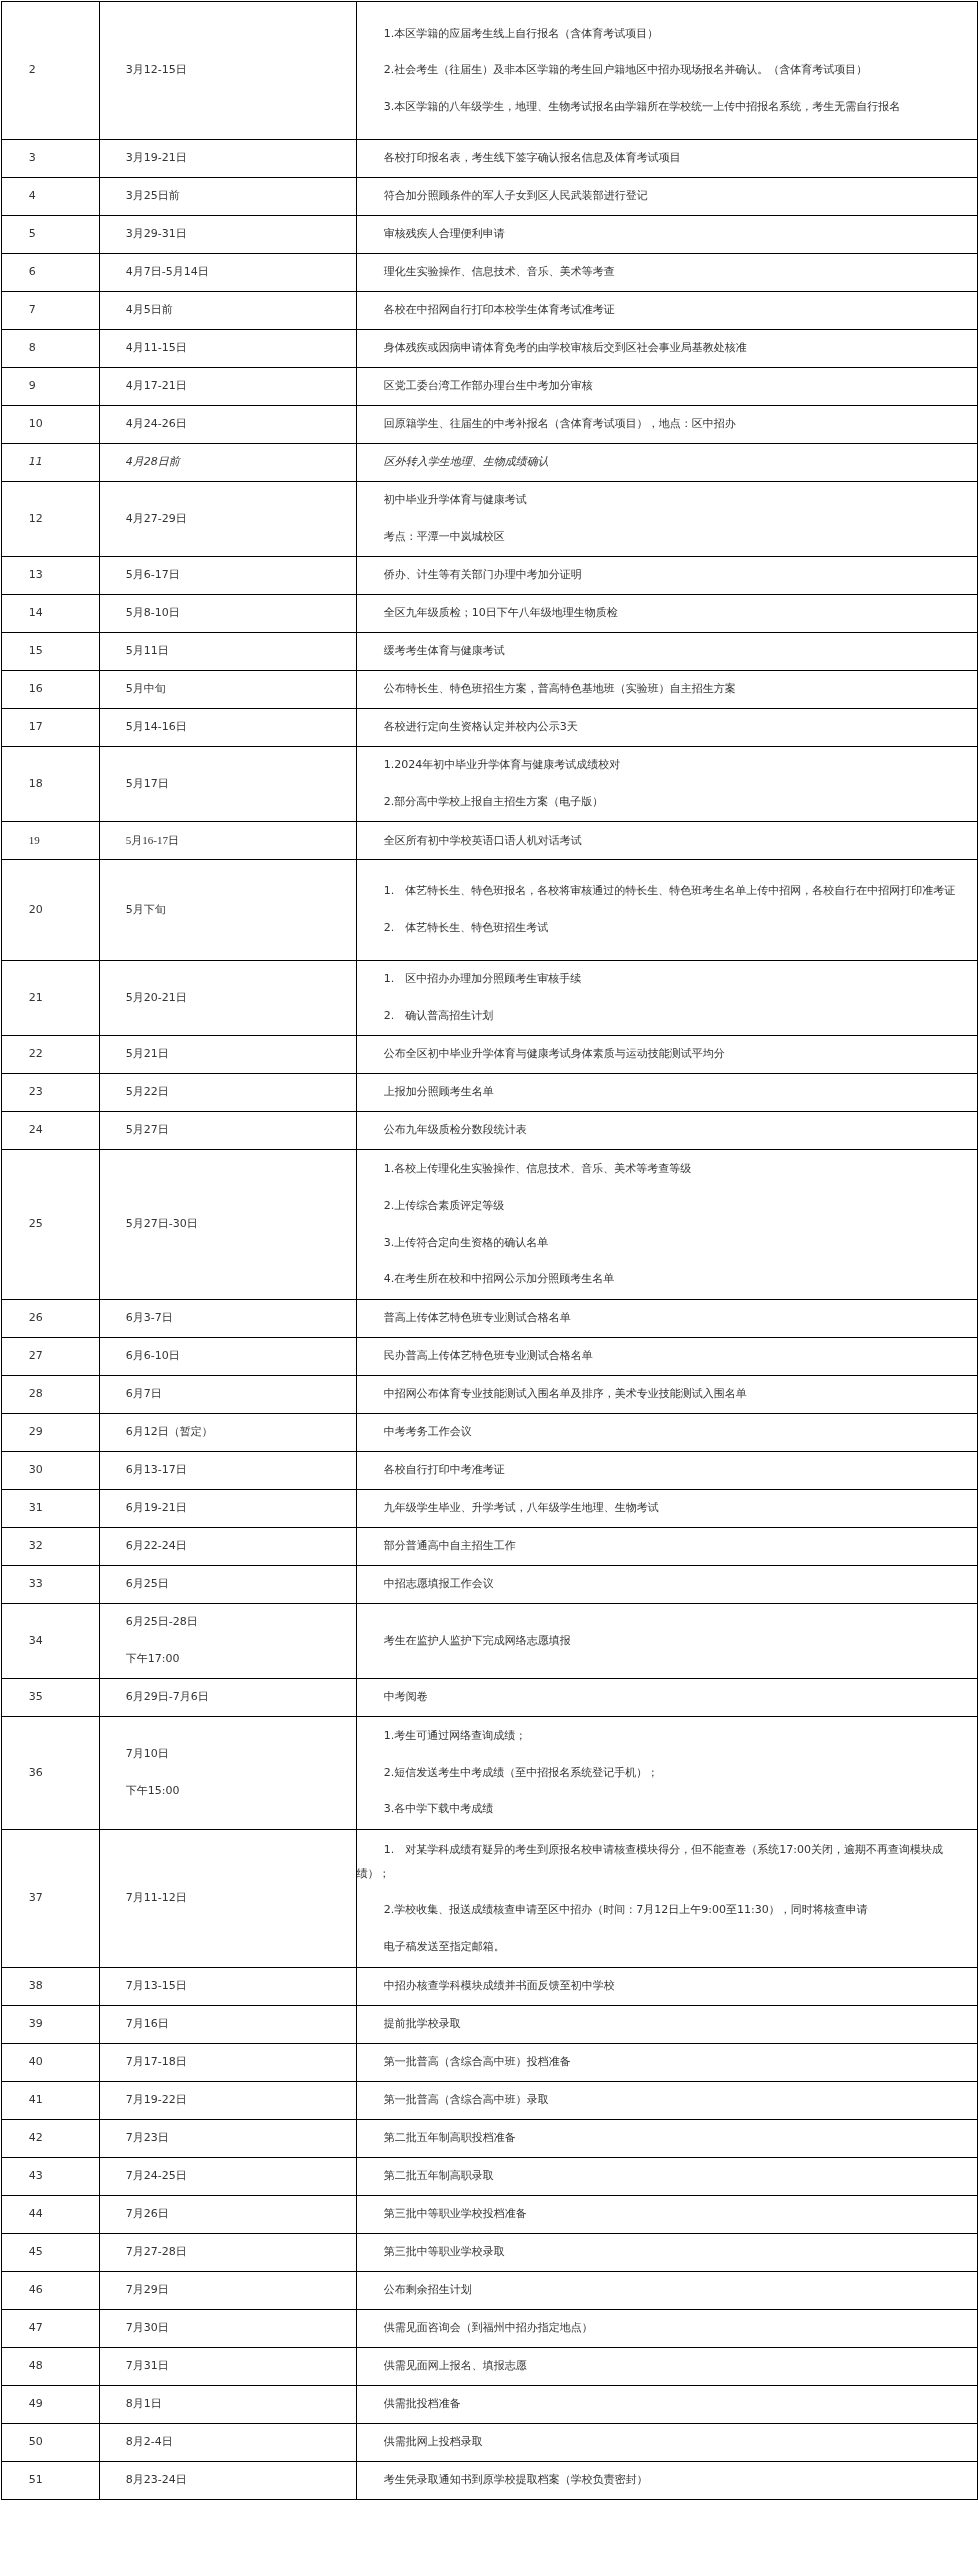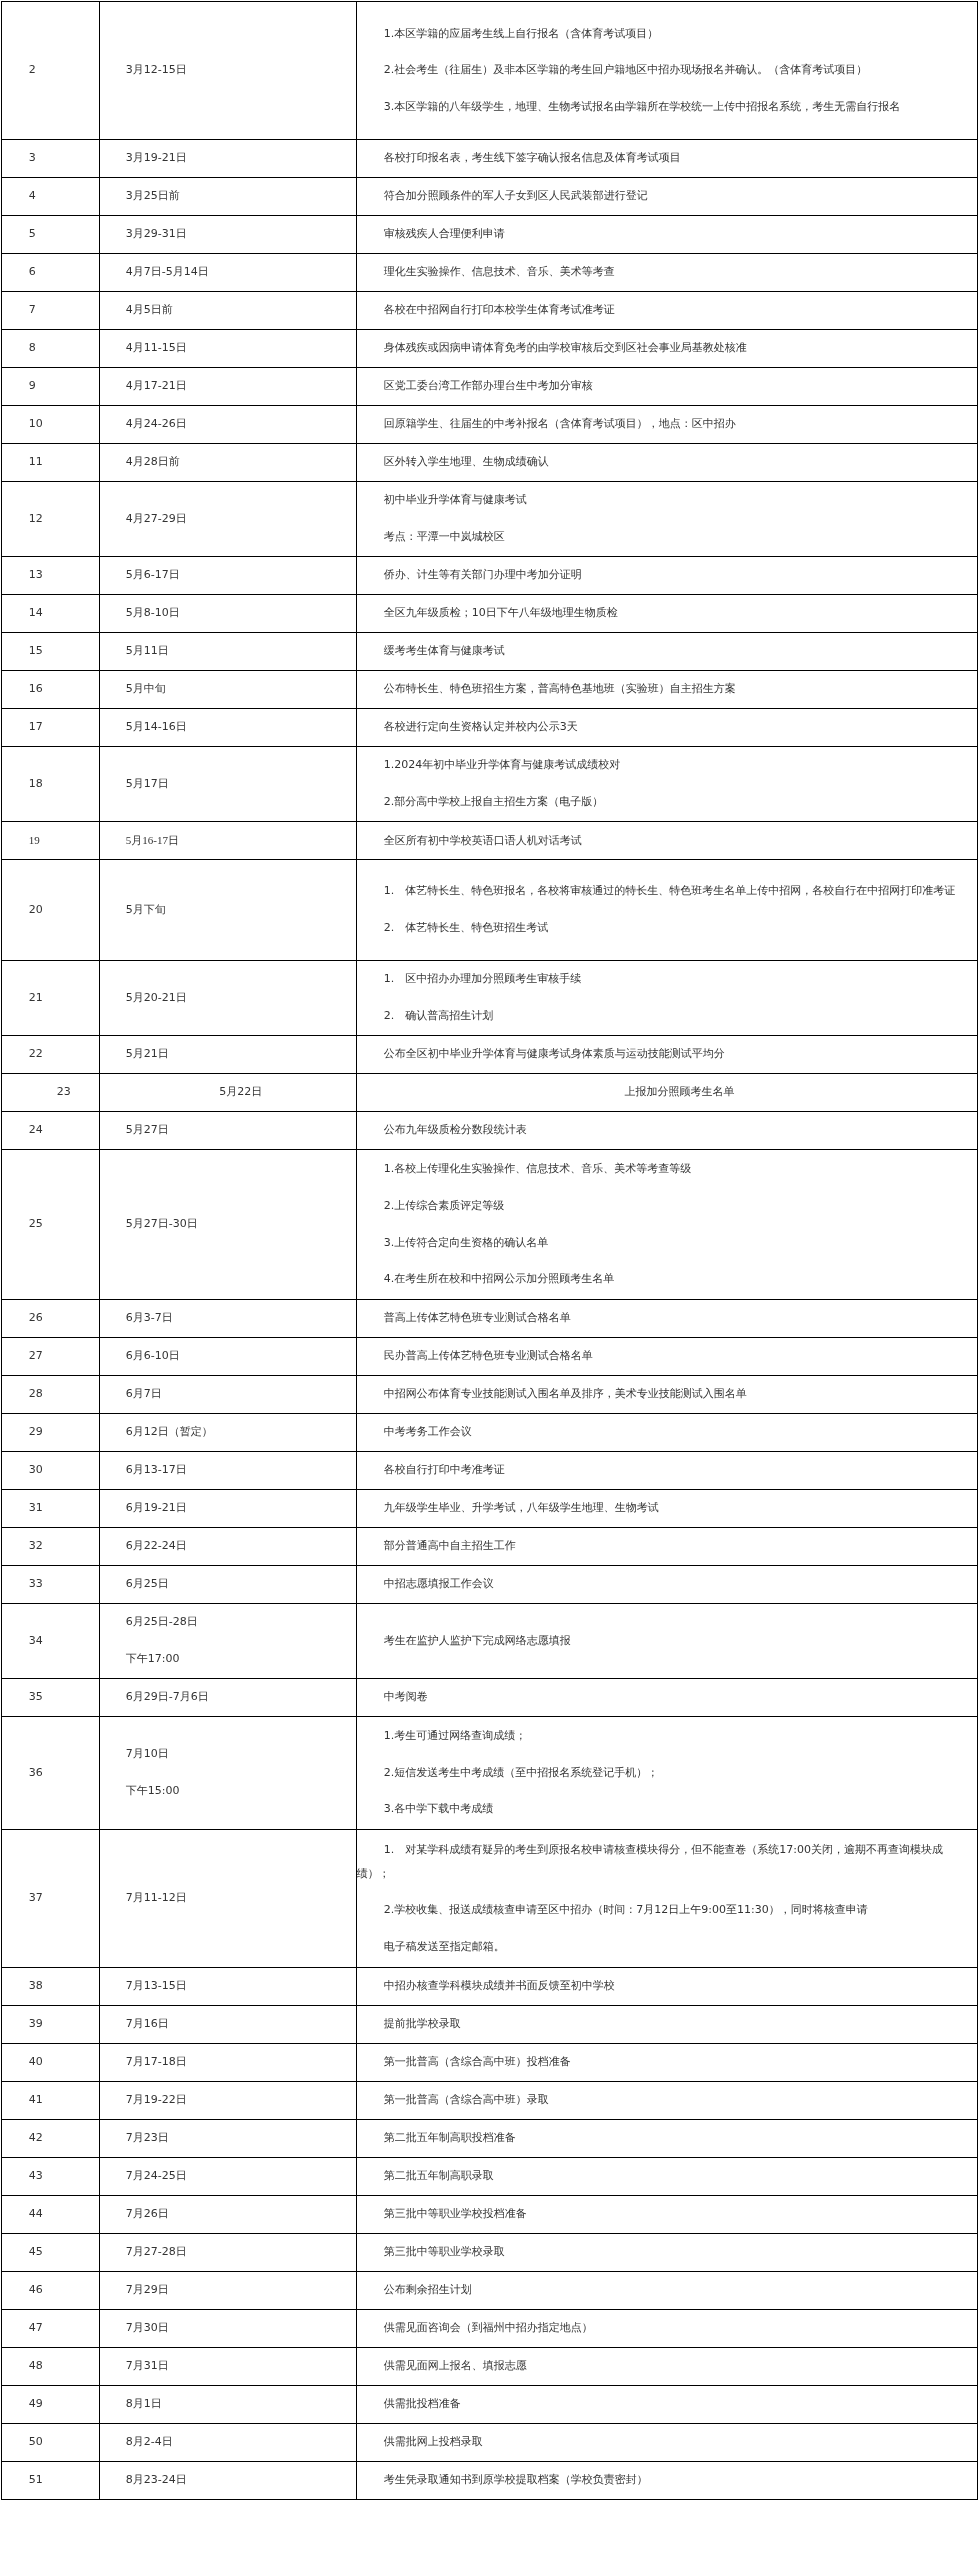--- a/index.html
+++ b/index.html
@@ -169,21 +169,21 @@
             <p>4月24-26日</p>
           </div>
     </td>
     <td class="c-desc">
       <div class="desc">
             <p>回原籍学生、往届生的中考补报名（含体育考试项目），地点：区中招办</p>
           </div>
     </td>
   </tr>
 
-  <tr style="height: 38px;">
+  <tr style="height: 38px; font-style: italic;">
     <td class="c-idx">
       <div class="idx">11</div>
     </td>
     <td class="c-date">
       <div class="date">
             <p>4月28日前</p>
           </div>
     </td>
     <td class="c-desc">
       <div class="desc">
@@ -365,21 +365,21 @@
             <p>5月21日</p>
           </div>
     </td>
     <td class="c-desc">
       <div class="desc">
             <p>公布全区初中毕业升学体育与健康考试身体素质与运动技能测试平均分</p>
           </div>
     </td>
   </tr>
 
-  <tr style="height: 38px; text-align: center;">
+  <tr style="height: 38px;">
     <td class="c-idx">
       <div class="idx">23</div>
     </td>
     <td class="c-date">
       <div class="date">
             <p>5月22日</p>
           </div>
     </td>
     <td class="c-desc">
       <div class="desc">

